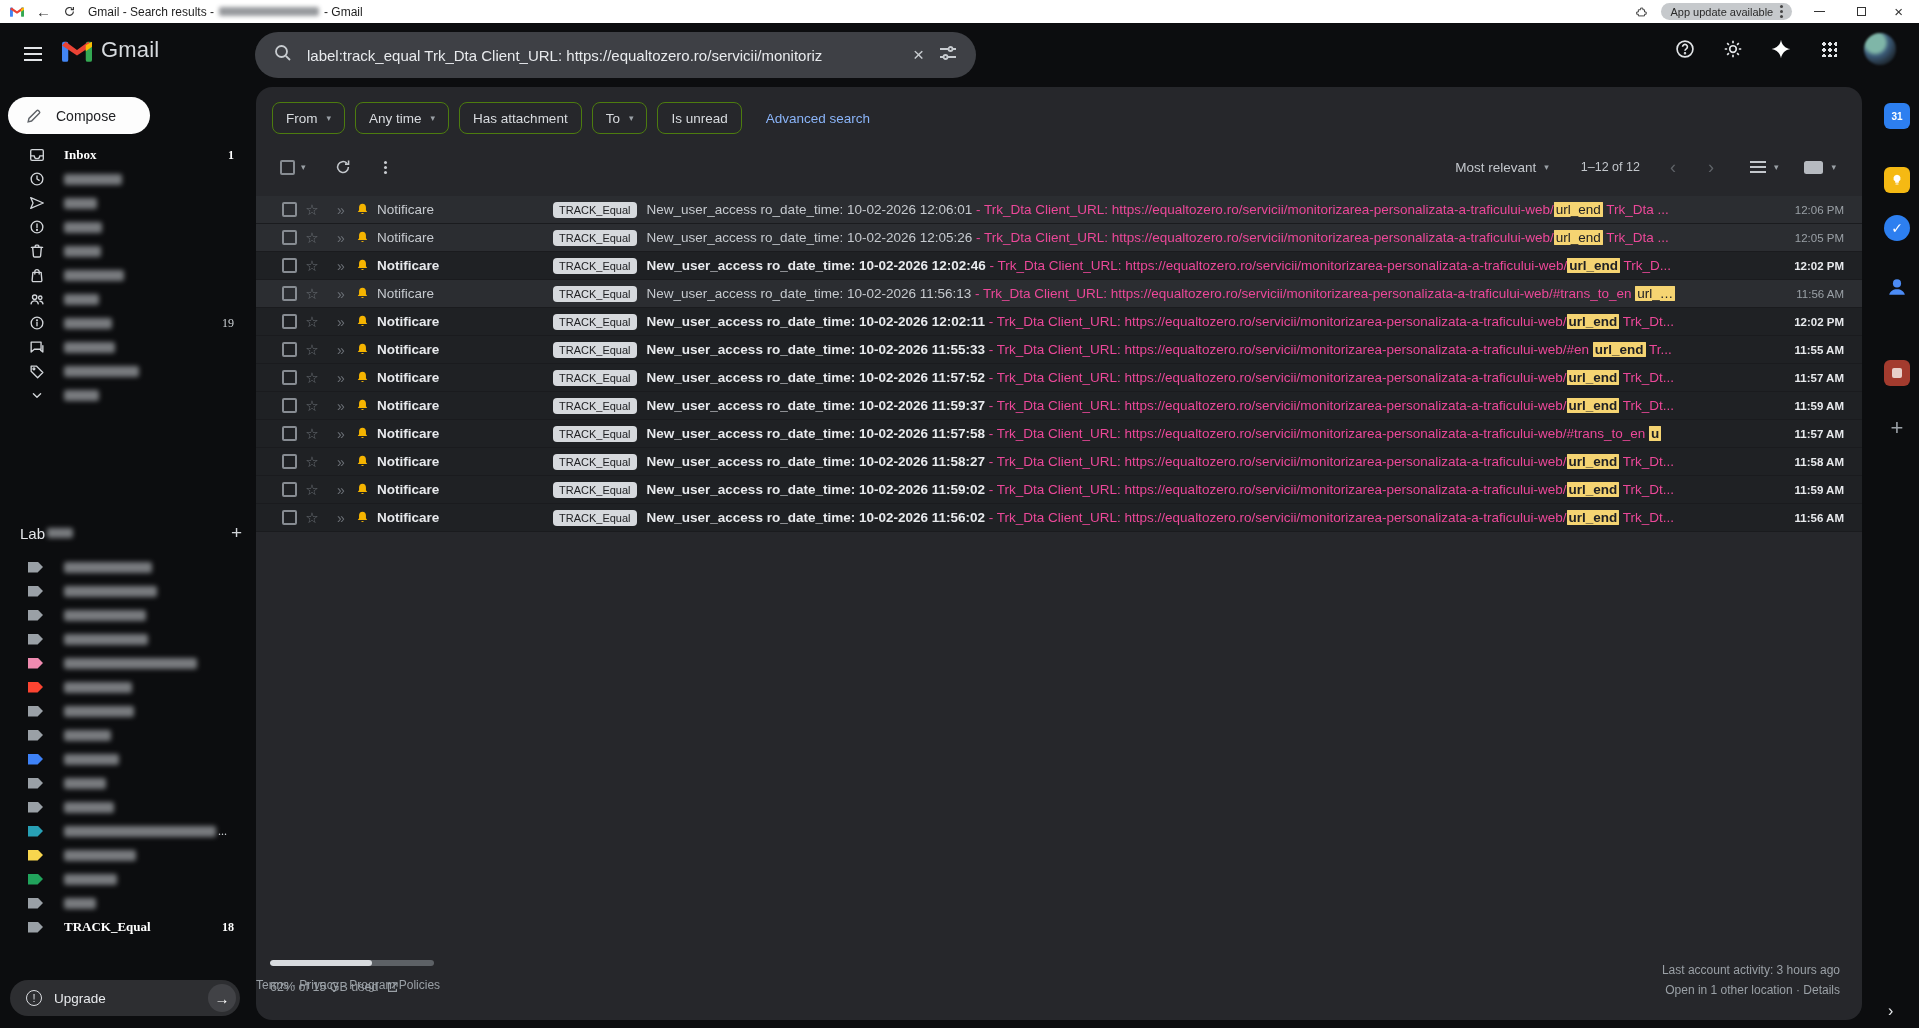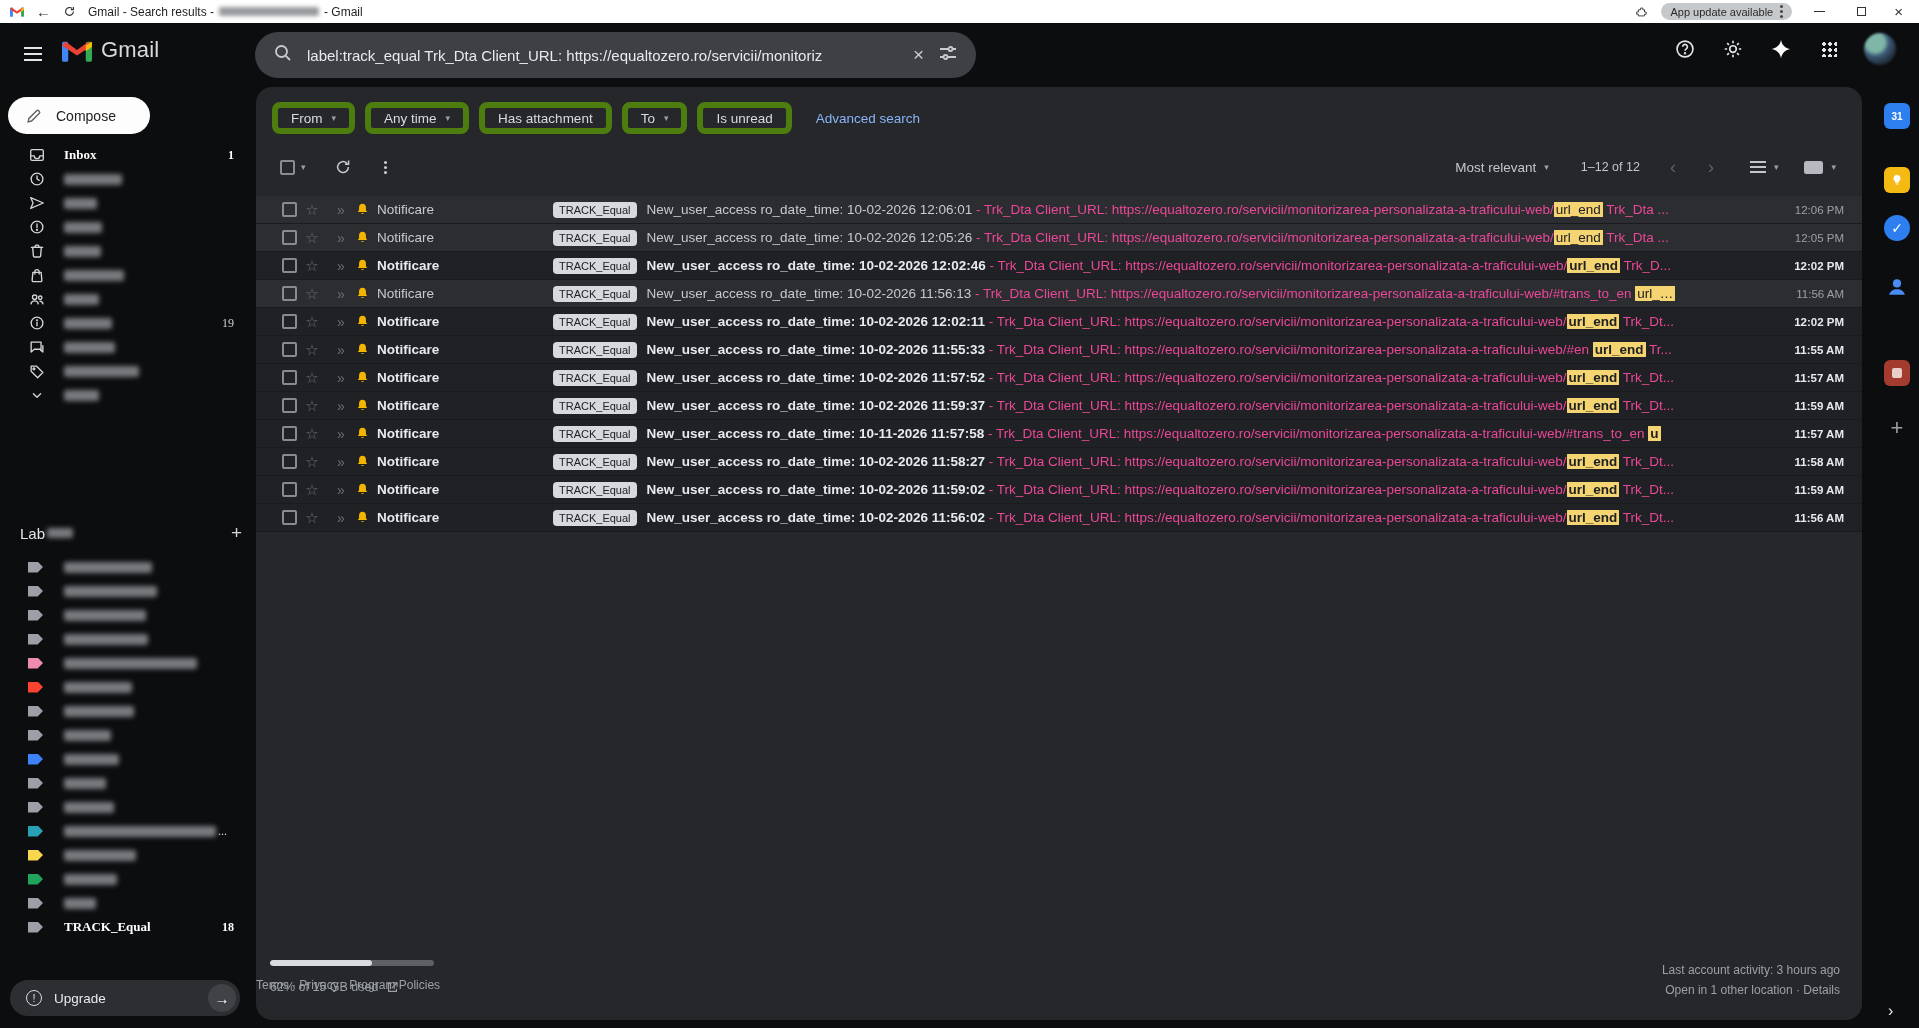--- a/index.html
+++ b/index.html
@@ -66,21 +66,21 @@
   .upg-info { width:16px; height:16px; border:1.4px solid #dadce0; border-radius:50%; color:#dadce0;
     font-size:11px; display:flex; align-items:center; justify-content:center; }
   .upg-label { color:#e8eaed; font-size:13.5px; margin-left:12px; }
   .upg-arrow { margin-left:auto; width:28px; height:28px; border-radius:50%; background:#414246;
     color:#fff; font-size:15px; display:flex; align-items:center; justify-content:center; }
 
   
   .card { position:absolute; left:256px; top:87px; width:1606px; height:933px; background:#26272b;
     border-radius:16px; overflow:hidden; }
   .chiprow { display:flex; align-items:center; gap:10px; padding:15px 0 0 16px; }
-  .chip { height:32px; border:6px solid #4d7c0f; border-radius:8px; display:flex; align-items:center;
+  .chip { height:32px; border:1px solid #4d7c0f; border-radius:8px; display:flex; align-items:center;
     gap:9px; padding:0 13px; color:#d8dbdf; font-size:13.5px; cursor:pointer; }
   .caret { font-size:9px; color:#9aa0a6; }
   .advanced { color:#8ab4f8; font-size:13.5px; margin-left:14px; cursor:pointer; }
   .toolbar { margin-top:13px; height:40px; display:flex; align-items:center; padding:0 26px 0 24px;
     color:#c3c7cc; }
   .cb { width:15px; height:15px; border:2px solid #878c92; border-radius:2px; flex:none; cursor:pointer; }
   .tb-caret { margin-left:6px; }
   .tool { cursor:pointer; display:flex; align-items:center; }
   .sortlbl { font-size:13.5px; margin-right:8px; }
   .rangelbl { font-size:12.5px; }
@@ -595,21 +595,21 @@
         <span class="rstar">☆</span>
         <span class="rimp">»</span>
         <span class="rbell">
           <svg width="15" height="15" viewBox="0 0 20 20" fill="#f5b400">
             <path d="M10 2.2c-2.9 0-4.6 2.1-4.6 5v3.9L3.7 13.4h12.6L14.6 11.1V7.2c0-2.9-1.7-5-4.6-5z"></path>
             <path d="M8.2 14.6a1.9 1.9 0 0 0 3.6 0z"></path>
           </svg>
         </span>
         <span class="rsender">Notificare</span>
         <span class="lchip">TRACK_Equal</span>
-        <span class="rmid"><span class="subj">New_user_access ro_date_time: 10-11-2026 11:57:58</span><span class="snip"> - Trk_Dta Client_URL: https://equaltozero.ro/servicii/monitorizarea-personalizata-a-traficului-web/#trans_to_en </span><span class="hl">u </span></span>
+        <span class="rmid"><span class="subj">New_user_access ro_date_time: 10-02-2026 11:57:58</span><span class="snip"> - Trk_Dta Client_URL: https://equaltozero.ro/servicii/monitorizarea-personalizata-a-traficului-web/#trans_to_en </span><span class="hl">u </span></span>
         <span class="rtime">11:57 AM</span>
       </div>
       <div class="mailrow unread">
         <span class="cb"></span>
         <span class="rstar">☆</span>
         <span class="rimp">»</span>
         <span class="rbell">
           <svg width="15" height="15" viewBox="0 0 20 20" fill="#f5b400">
             <path d="M10 2.2c-2.9 0-4.6 2.1-4.6 5v3.9L3.7 13.4h12.6L14.6 11.1V7.2c0-2.9-1.7-5-4.6-5z"></path>
             <path d="M8.2 14.6a1.9 1.9 0 0 0 3.6 0z"></path>

